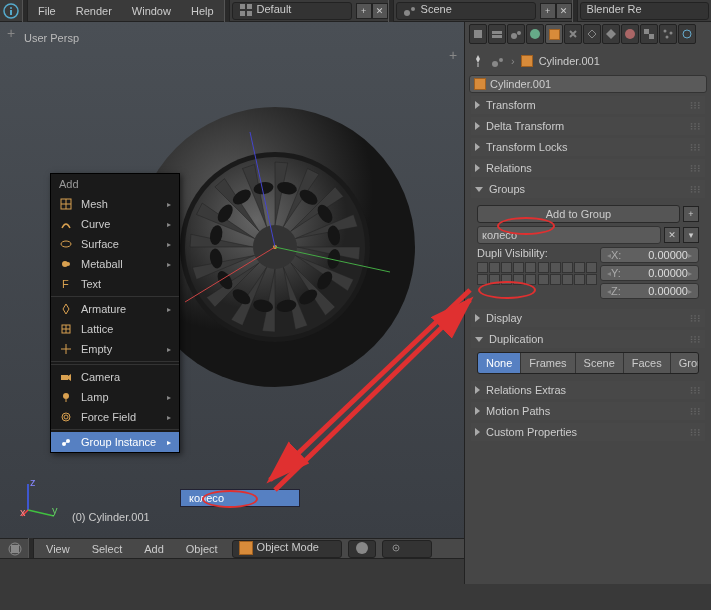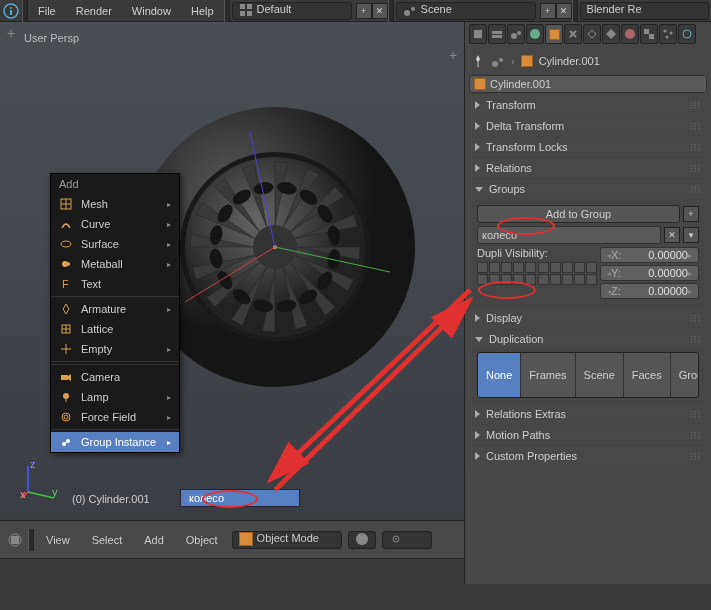--- a/index.html
+++ b/index.html
@@ -12,21 +12,21 @@
   .dd-icon{width:14px;height:14px;margin-right:4px}
   .plus-x{display:flex;margin-left:2px}
   .sq-btn{width:16px;height:16px;background:#555;border:1px solid #222;display:flex;align-items:center;justify-content:center;font-size:9px;color:#ccc}
   .main{display:flex;height:562px}
   .vp-col{width:464px;position:relative;display:flex;flex-direction:column}
   .viewport{flex:1;background:linear-gradient(180deg,#4a4f55 0%,#3a3e44 100%);position:relative;overflow:hidden}
   .vp-label{position:absolute;top:10px;left:24px;color:#bbb}
   .vp-plus{position:absolute;width:14px;height:14px;color:#888;font-size:14px;line-height:14px;text-align:center}
   .axes{position:absolute;bottom:20px;left:20px;width:40px;height:40px}
   .obj-name{position:absolute;bottom:15px;left:72px;color:#ccc}
-  .vp-header{height:38px;background:#484848;border-top:1px solid #222;display:flex;align-items:center;padding:0 4px;gap:2px}
+  .vp-header{height:20px;background:#484848;border-top:1px solid #222;display:flex;align-items:center;padding:0 4px;gap:2px}
   .vp-header .dd{height:18px}
   .side{flex:1;background:#464646;border-left:1px solid #222;overflow:hidden;position:relative;padding:2px 4px}
   .tabs{display:flex;height:22px;gap:1px;margin-bottom:4px}
   .tab-icon{width:18px;height:20px;background:#3a3a3a;border:1px solid #222;border-radius:2px;display:flex;align-items:center;justify-content:center}
   .tab-icon.active{background:#555}
   .bc{display:flex;align-items:center;gap:6px;padding:4px 2px}
   .field{height:18px;background:#5a5a5a;border:1px solid #333;border-radius:3px;display:flex;align-items:center;padding:0 4px;flex:1}
   .panel{margin:3px 2px;background:#474747}
   .panel-head{height:18px;background:#484848;display:flex;align-items:center;padding:0 4px;cursor:default}
   .tri{width:0;height:0;margin-right:6px}
@@ -37,21 +37,21 @@
   .btn{height:18px;background:#555;border:1px solid #2a2a2a;border-radius:3px;display:flex;align-items:center;justify-content:center;padding:0 6px}
   .row{display:flex;gap:3px;margin:3px 0;align-items:center}
   .num-field{height:16px;background:#606060;border:1px solid #333;border-radius:3px;display:flex;align-items:center;padding:0 6px;font-size:10px;flex:1}
   .num-field .lbl{color:#aaa}
   .num-field .val{margin-left:auto;color:#ddd}
   .arrow{color:#888;font-size:8px}
   .layer-grid{display:flex;gap:2px}
   .layer-block{display:grid;grid-template-columns:repeat(5,11px);grid-template-rows:11px 11px;gap:1px}
   .layer-cell{background:#555;border:1px solid #333}
   .tab-row{display:flex;gap:0;background:#333;border-radius:3px;overflow:hidden;border:1px solid #222}
-  .tab-btn{padding:16px 8px;background:#555;border-right:1px solid #333}
+  .tab-btn{padding:4px 8px;background:#555;border-right:1px solid #333}
   .tab-btn.active{background:#5680c2;color:#fff}
   .tab-btn:last-child{border-right:none}
   .add-menu{position:absolute;left:50px;top:173px;width:130px;background:#1a1a1a;border:1px solid #000;box-shadow:2px 2px 6px rgba(0,0,0,.5);z-index:10}
   .add-title{padding:4px 8px;color:#999;background:#1a1a1a}
   .m-item{display:flex;align-items:center;padding:3px 8px;gap:8px;cursor:default}
   .m-item.hl{background:#5680c2}
   .m-item.hl span{color:#fff}
   .m-icon{width:14px;height:14px;display:flex;align-items:center;justify-content:center}
   .m-sep{height:1px;background:#333;margin:2px 0}
   .m-arrow{margin-left:auto;color:#888;font-size:8px}

